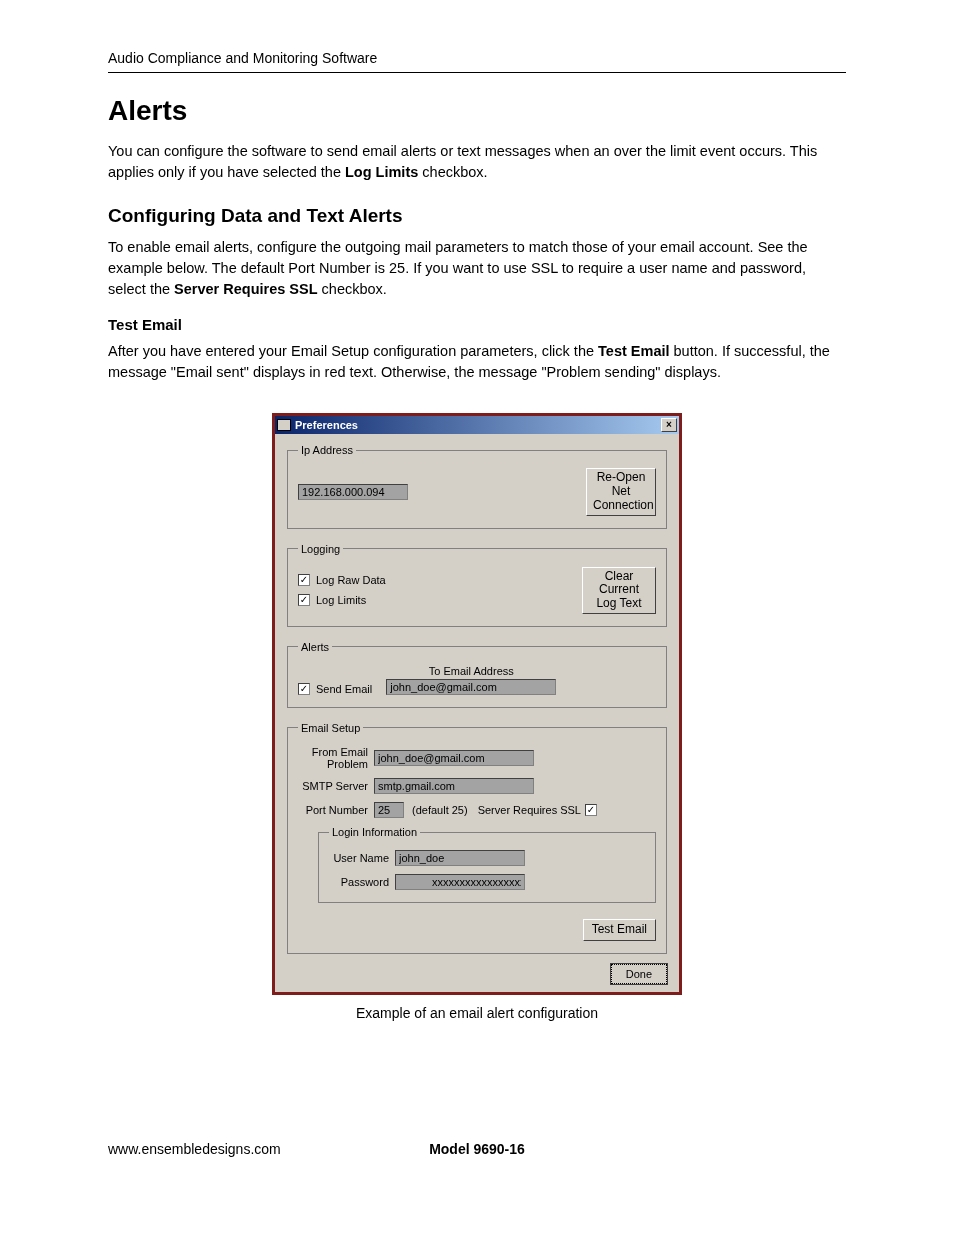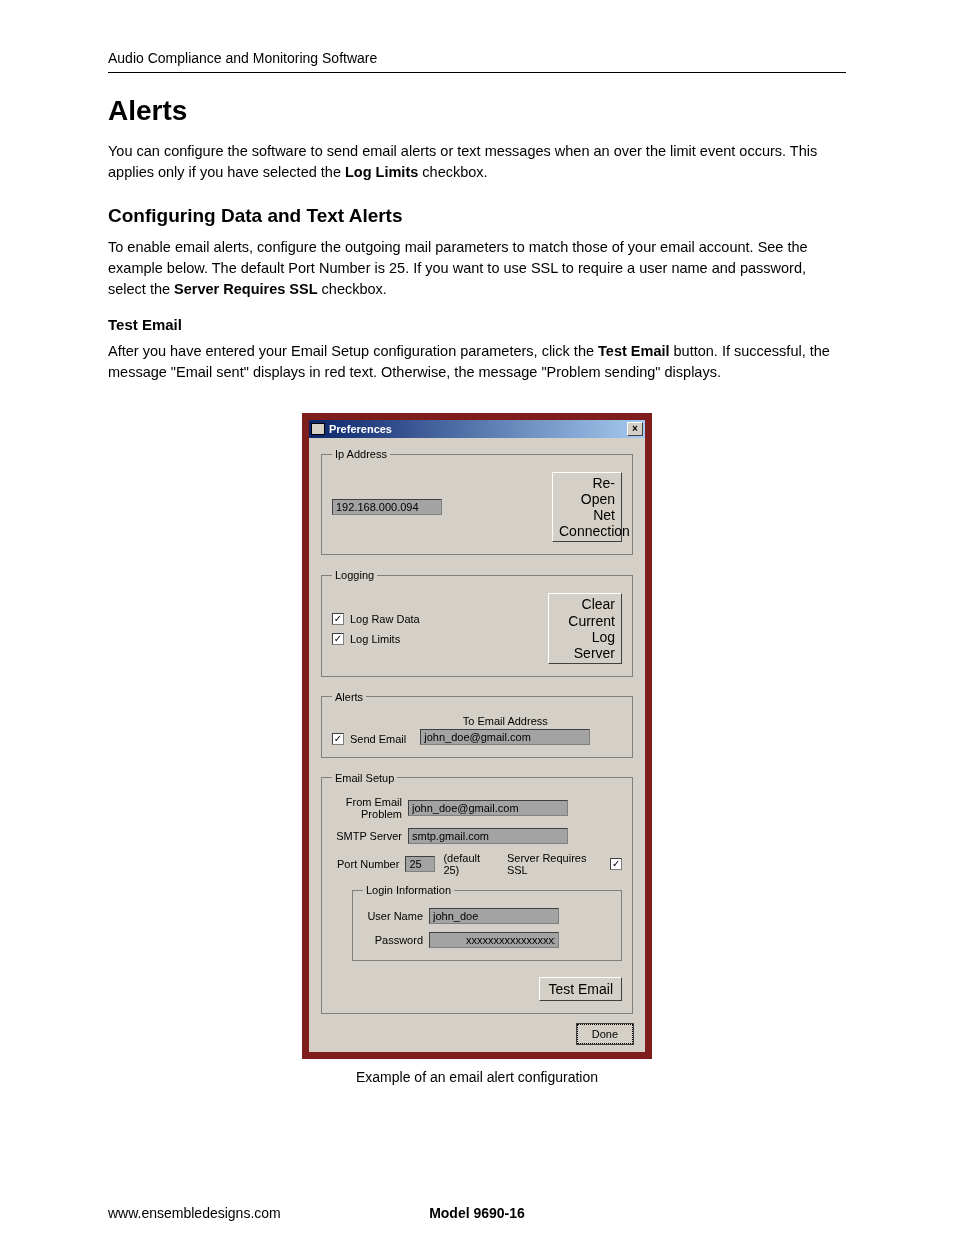--- a/index.html
+++ b/index.html
@@ -55,22 +55,22 @@
   .footer .mid { position: absolute; left: 50%; transform: translateX(-50%); font-weight: bold; }
   .footer-wrap { position: relative; }
 
   
   .dialog-wrap {
     display: flex;
     justify-content: center;
     margin-top: 30px;
   }
   .dialog {
-    width: 350px;
-    border: 7px solid #7f1d1d;
+    width: 410px;
+    border: 3px solid #7f1d1d;
     background: #d4d0c8;
     font-family: "Tahoma", "MS Sans Serif", Arial, sans-serif;
     font-size: 11px;
   }
   .titlebar {
     height: 18px;
     background: linear-gradient(to right, #0a246a, #a6caf0);
     color: #fff;
     display: flex;
     align-items: center;
@@ -109,22 +109,22 @@
     font-size: 11px;
     padding: 0 3px;
     background: #d4d0c8;
   }
   .row { display:flex; align-items:center; }
   .winbtn {
     background:#d4d0c8;
     border:1px solid #fff;
     border-right-color:#404040; border-bottom-color:#404040;
     padding:2px 6px;
-    font-size:14px;
-    text-align:right;
+    font-size:12px;
+    text-align:center;
     line-height:1.15;
   }
   .wininput {
     background:#a3a3a3;
     border:1px solid #808080;
     border-top-color:#404040; border-left-color:#404040;
     font-size:11px;
     padding:1px 3px;
     height:16px;
   }
@@ -198,21 +198,21 @@
                 <span class="chk">✓</span>
                 <span class="lbl">Log Raw Data</span>
               </div>
               <div class="row">
                 <span class="chk">✓</span>
                 <span class="lbl">Log Limits</span>
               </div>
             </div>
             <div class="winbtn right" style="width:74px">
               <div>Clear Current</div>
-              <div>Log Server</div>
+              <div>Log Text</div>
             </div>
           </div>
         </fieldset>
 
         <fieldset>
           <legend>Alerts</legend>
           <div class="row" style="align-items:flex-end;">
             <div class="row" style="margin-top:10px;">
               <span class="chk">✓</span>
               <span class="lbl">Send Email</span>

